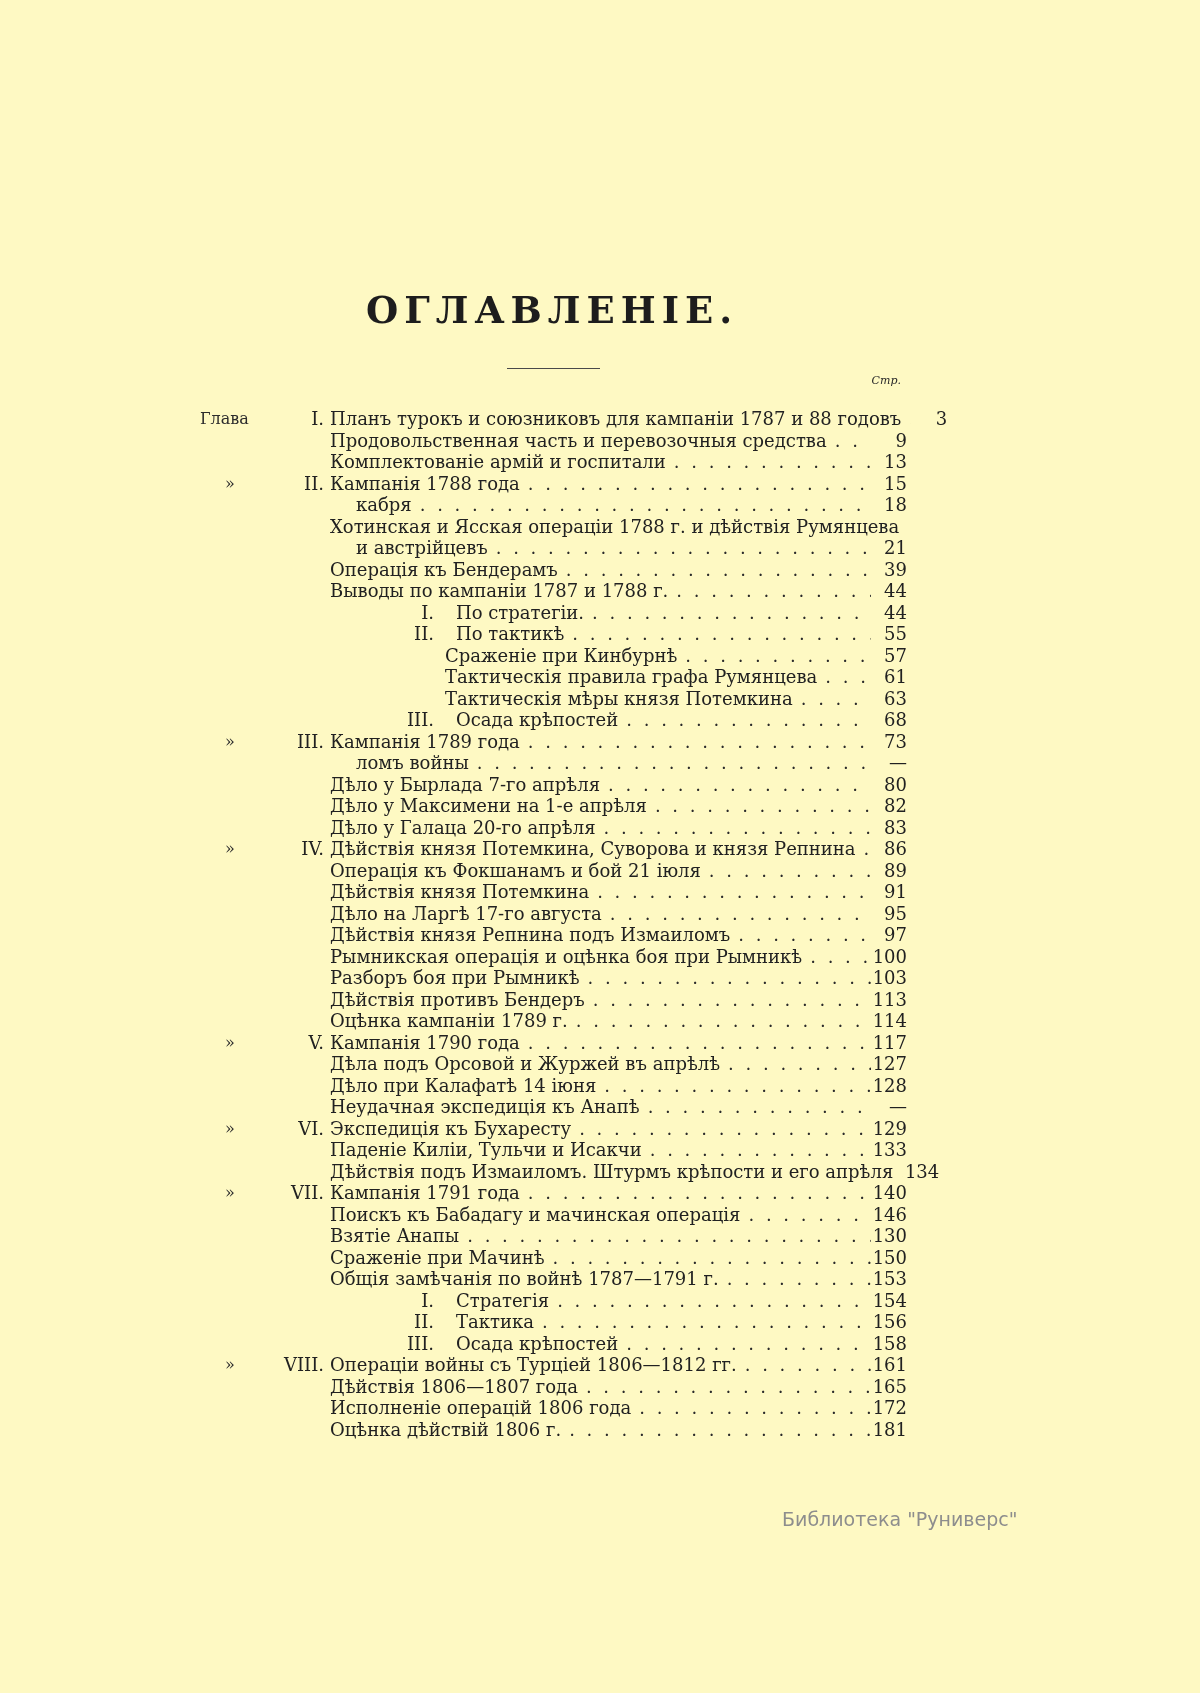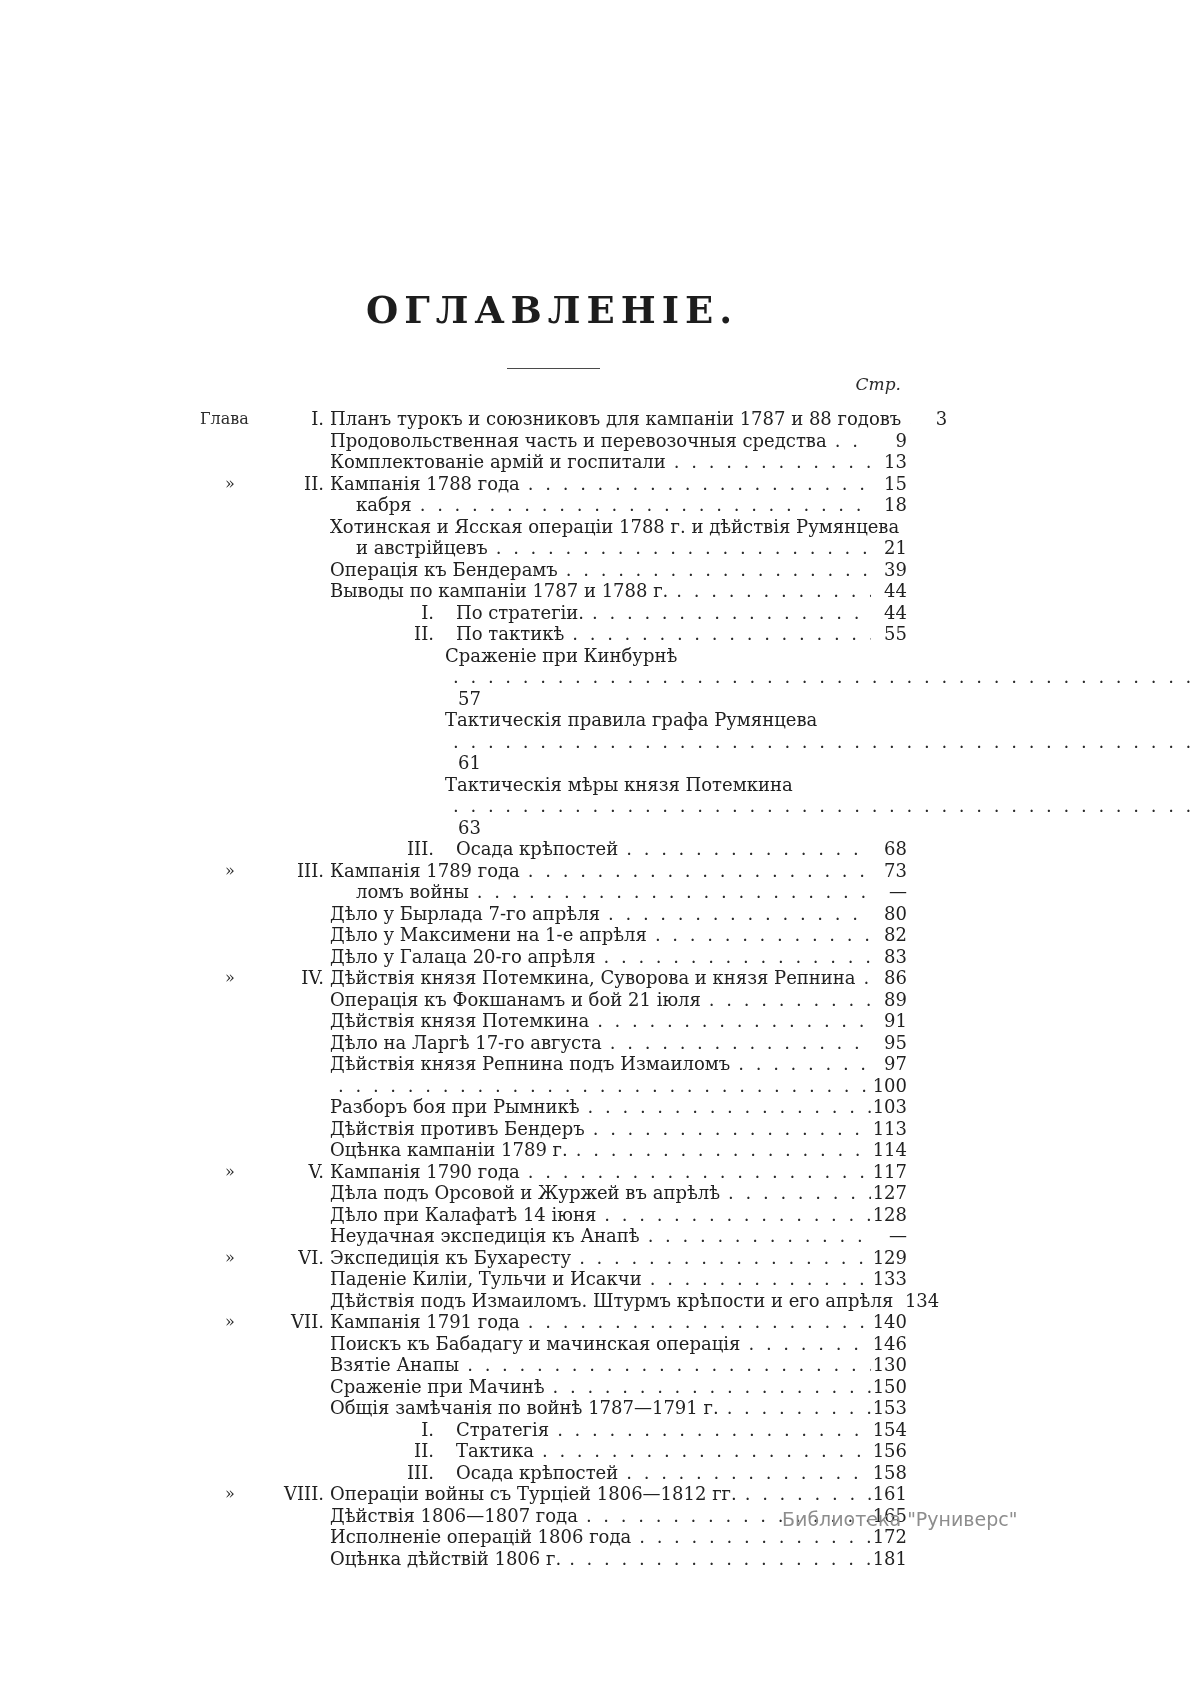--- a/index.html
+++ b/index.html
@@ -1,53 +1,53 @@
 <!DOCTYPE html>
 <html><head>
 <meta charset="utf-8">
 <style>
   * { margin:0; padding:0; box-sizing:border-box; }
   html,body { background:#e9e9e9; }
   .page {
     position:relative;
     width:1200px; height:1693px;
     margin:0 auto;
-    background:#ffffff;
+    background:#fef9c3;
     font-family:"DejaVu Serif","Liberation Serif",serif;
     color:#222;
     overflow:hidden;
     text-decoration:underline;
   }
   .title {
     position:absolute; top:288px; left:0; width:1104px;
     text-align:center;
     font-size:37px; font-weight:bold; letter-spacing:6px;
     color:#1d1d1d;
   }
   .rule {
     position:absolute; top:368px; left:507px; width:93px;
     border-top:1.6px solid #4a4a4a;
   }
   .col-header {
     position:absolute; top:374px; left:195px; width:712px;
     text-align:right; padding-right:6px;
-    font-style:italic; font-size:17px; color:#2a2a2a;
+    font-style:italic; font-size:11px; color:#2a2a2a;
   }
   .toc {
     position:absolute; top:408px; left:195px; width:712px;
     font-size:18px; line-height:21.5px; color:#212121;
   }
   .row { display:flex; align-items:center; }
   .m { flex:none; width:83px; padding-left:5px; font-size:16px; color:#2c2c2c; }
   .m.ditto { padding-left:30px; }
   .num { flex:none; width:52px; text-align:right; padding-right:6px; }
   .body { flex:1; min-width:0; }
   .line { display:flex; align-items:baseline; }
   .line.cont { padding-left:26px; }
-  .line.lvl2 { padding-left:115px;flex-direction:column; }
+  .line.lvl2 { padding-left:115px; }
   .subnum { flex:none; display:inline-block; width:104px; text-align:right; }
   .subnum + .t { margin-left:22px; }
   .t { flex:none; white-space:nowrap; }
   .dots {
     flex:1; min-width:0;
     overflow:hidden; white-space:nowrap;
     letter-spacing:3px;
     padding-left:8px; padding-right:2px;
     color:#2a2a2a;
   }
@@ -334,20 +334,21 @@
             <span class="dots">. . . . . . . . . . . . . . . . . . . . . . . . . . . . . . . . . . . . . . . . . . . . . . . . . . . . . . . . . . . . . . . . . . . . . . . . . . . . . . . . </span>
             <span class="pg">97</span>
           </div>
         </span>
       </div>
       <div class="row">
         <span class="m"></span>
         <span class="num"></span>
         <span class="body">
           <div class="line">
+            <span class="t">Рымникская операція и оцѣнка боя при Рымникѣ</span>
             <span class="dots">. . . . . . . . . . . . . . . . . . . . . . . . . . . . . . . . . . . . . . . . . . . . . . . . . . . . . . . . . . . . . . . . . . . . . . . . . . . . . . . . </span>
             <span class="pg">100</span>
           </div>
         </span>
       </div>
       <div class="row">
         <span class="m"></span>
         <span class="num"></span>
         <span class="body">
           <div class="line">

